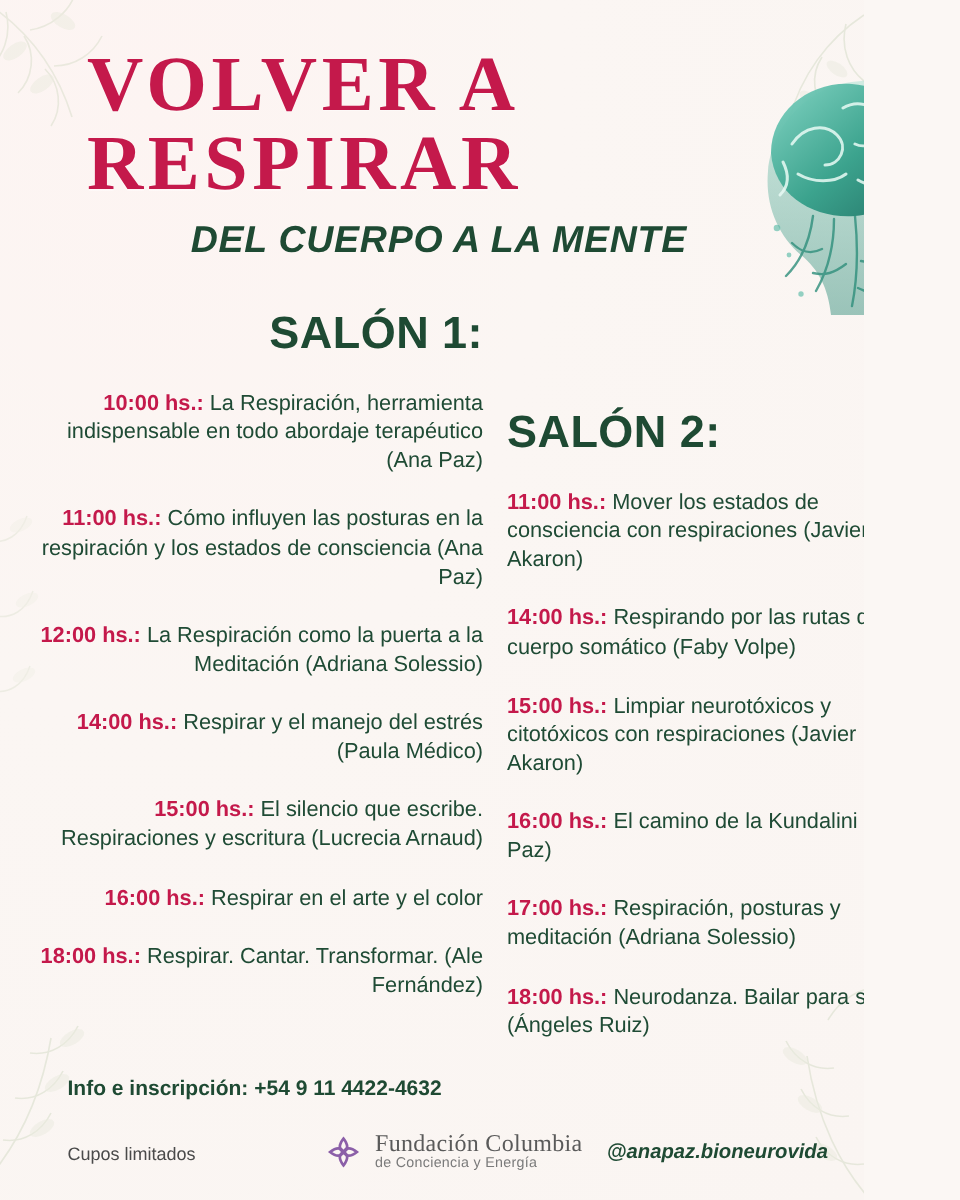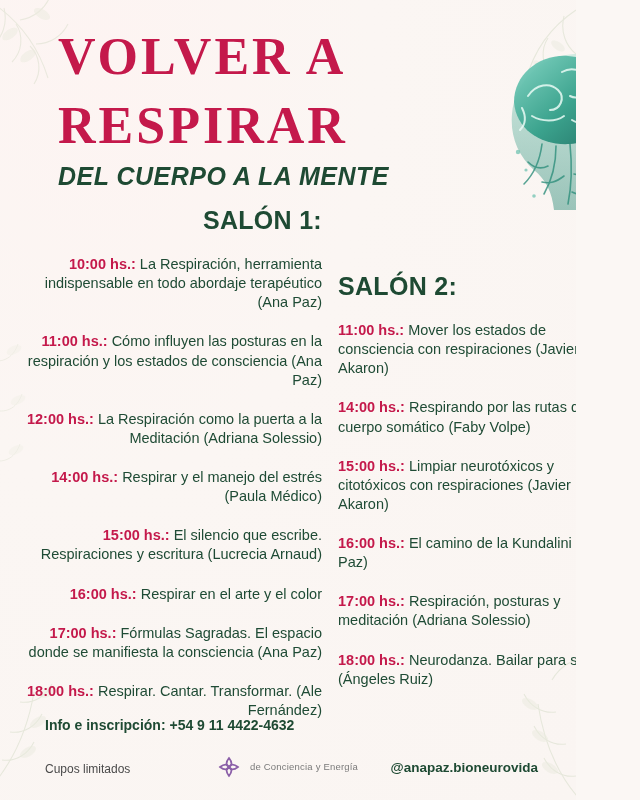--- a/index.html
+++ b/index.html
@@ -29,41 +29,42 @@
   .title-block { position: absolute; left: 58px; top: 14px; width: 400px; }
   .title-line {
     font-family: "Liberation Serif", serif;
     font-weight: bold;
     font-size: 52px;
     letter-spacing: 3px;
     color: #c4194b;
     line-height: 0.98;
     text-shadow: 0 1px 0 rgba(255,255,255,.4);
   }
-  .title-line.l2 { margin-top: 18px; }
+  .title-line.l2 { margin-top: 2px; }
   .subtitle {
     margin-top: 10px;
     font-family: "Liberation Sans", sans-serif;
     font-style: italic;
     font-weight: bold;
     font-size: 25px;
     letter-spacing: .5px;
     color: #1e4a33;
+    text-align: right;
   }
   .brain-art { position: absolute; right: 8px; top: 6px; width: 210px; height: 200px; }
 
   
   .col { position: absolute; }
   .col-1 { left: 26px; top: 206px; width: 296px; text-align: right; }
   .col-2 { left: 338px; top: 272px; width: 286px; text-align: left; }
 
   .salon-title {
     font-family: "Liberation Sans", sans-serif;
     font-weight: bold;
-    font-size: 25px;
+    font-size: 30px;
     color: #1e4a33;
     letter-spacing: .3px;
     margin-bottom: 14px;
   }
   .item {
     font-family: "Liberation Sans", sans-serif;
     font-size: 14.5px;
     line-height: 1.32;
     color: #1f4b35;
     margin-bottom: 13px;
@@ -97,22 +98,23 @@
     display: flex; align-items: center; gap: 8px;
   }
   .brand-mark { width: 26px; height: 26px; }
   .brand-text { line-height: 1.08; }
   .brand-name {
     font-family: "Liberation Serif", serif;
     font-size: 16px; color: #5a5a5a; letter-spacing: .2px;
   }
   .brand-sub { font-size: 9.5px; color: #7a7a7a; letter-spacing: .2px; }
   .handle {
-    position: absolute; right: 38px; top: 760px;
-    font-family: "Liberation Sans", sans-serif;
+    position: absolute; right: 24px; top: 760px;
+    font-family: "Liberation Sans", sans-serif;
+    font-style: italic;
     font-size: 13.5px;
     color: #1e4a33;
     font-weight: bold;
   }
 </style>
 </head>
 <body>
 
 <div class="poster">
 
@@ -265,24 +267,20 @@
     </div>
     <div class="item">
       <span class="hr">15:00 hs.:</span>
       <span>El silencio que escribe. Respiraciones y escritura (Lucrecia Arnaud)</span>
     </div>
     <div class="item">
       <span class="hr">16:00 hs.:</span>
       <span>Respirar en el arte y el color</span>
     </div>
     <div class="item">
-      <span class="hr">17:00 hs.:</span>
-      <span>Fórmulas Sagradas. El espacio donde se manifiesta la consciencia (Ana Paz)</span>
-    </div>
-    <div class="item">
       <span class="hr">18:00 hs.:</span>
       <span>Respirar. Cantar. Transformar. (Ale Fernández)</span>
     </div>
   </div>
 
   <div class="col col-2">
     <div class="salon-title">SALÓN 2:</div>
 
     <div class="item">
       <span class="hr">11:00 hs.:</span>
@@ -316,18 +314,19 @@
   <div class="brand">
     <svg class="brand-mark" viewBox="0 0 32 32">
       <g fill="none" stroke="#8b5fa8" stroke-width="2.2" stroke-linecap="round">
         <path d="M16,5 C12,10 12,14 16,16 C20,14 20,10 16,5 Z"></path>
         <path d="M16,27 C12,22 12,18 16,16 C20,18 20,22 16,27 Z"></path>
         <path d="M5,16 C10,12 14,12 16,16 C14,20 10,20 5,16 Z"></path>
         <path d="M27,16 C22,12 18,12 16,16 C18,20 22,20 27,16 Z"></path>
       </g>
     </svg>
     <div class="brand-text">
+      <div class="brand-name">Fundación Columbia</div>
       <div class="brand-sub">de Conciencia y Energía</div>
     </div>
   </div>
 
   <div class="handle">@anapaz.bioneurovida</div>
 </div>
 
 </body></html>

